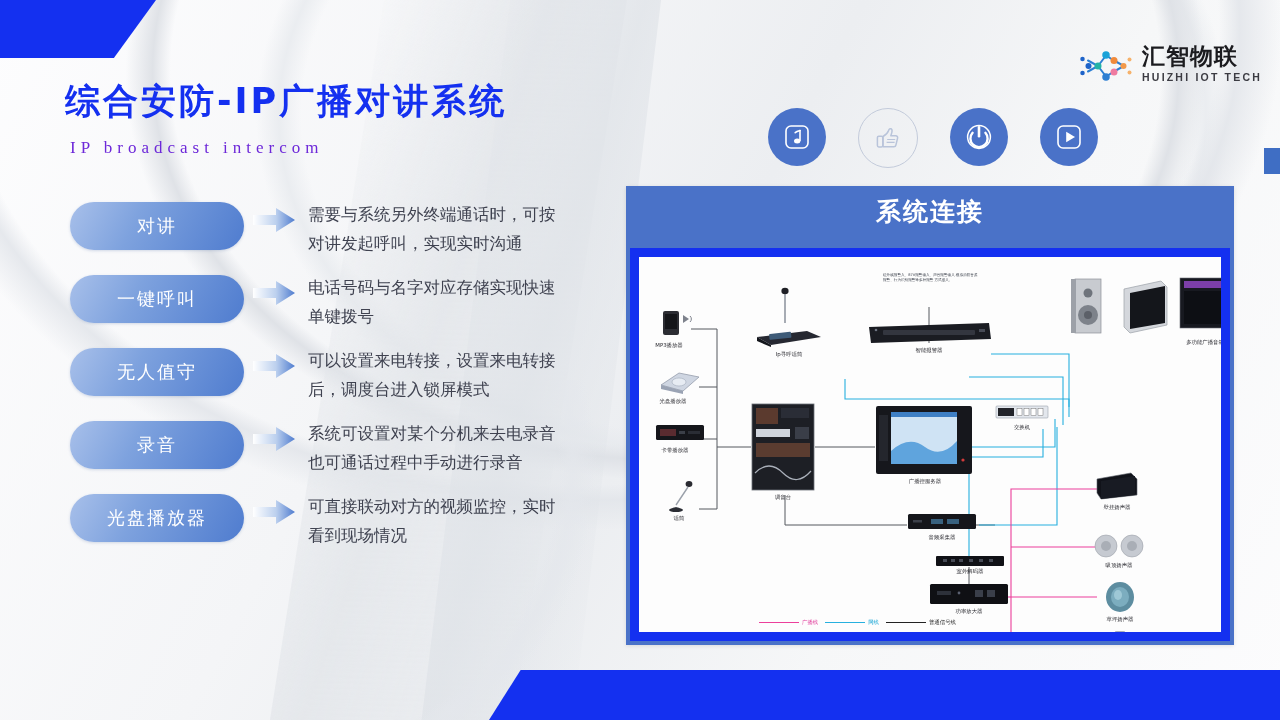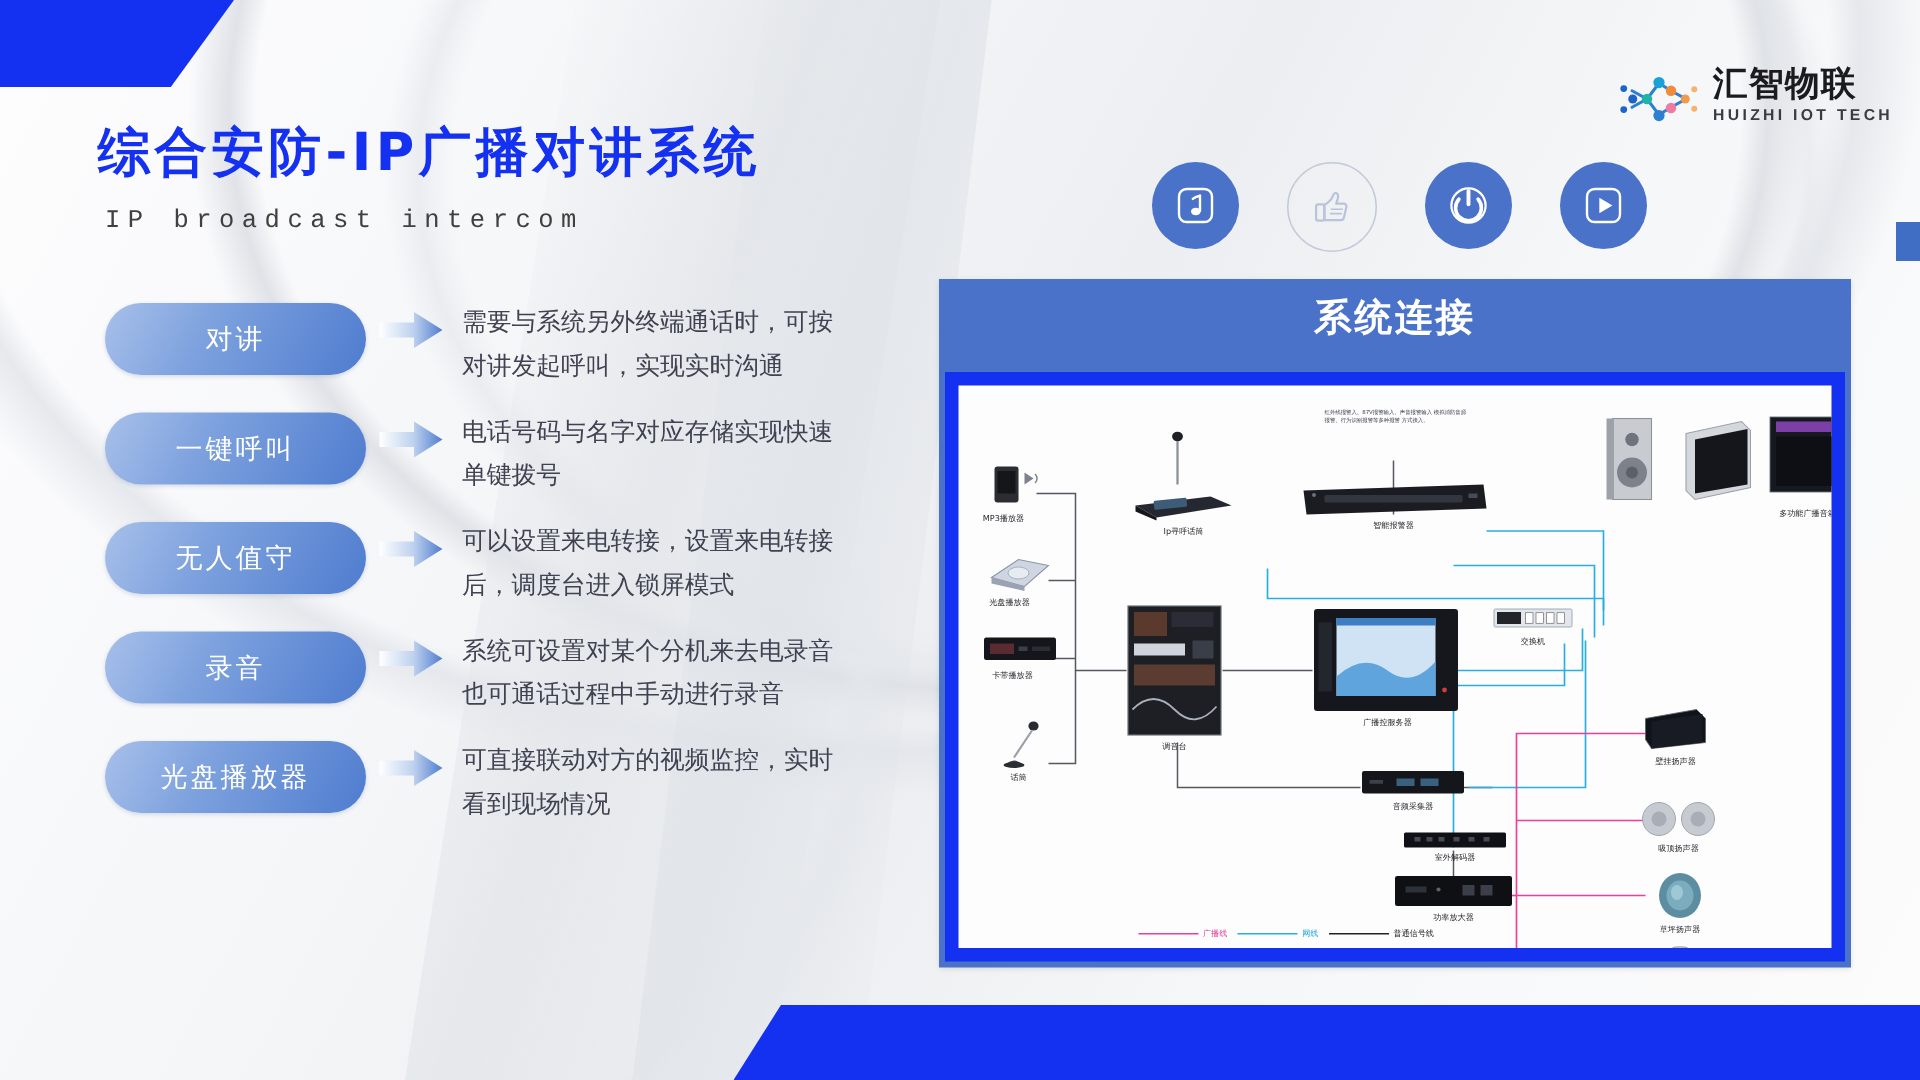--- a/index.html
+++ b/index.html
@@ -46,22 +46,22 @@
   
   .logo{position:absolute;right:18px;top:14px;display:flex;align-items:flex-end;gap:8px;margin-top:31px;}
   .logo-mark{width:56px;height:34px;flex:none;}
   .logo-text{display:flex;flex-direction:column;line-height:1;}
   .logo-cn{font-size:23px;font-weight:700;color:#1b1b1f;letter-spacing:1px;
     font-family:"DejaVu Sans","Liberation Sans",sans-serif;}
   .logo-en{font-size:10.5px;font-weight:700;color:#3b3b42;letter-spacing:2.2px;margin-top:4px;}
 
   .title{position:absolute;left:65px;top:78px;font-size:35px;font-weight:700;color:#1430f0;
     letter-spacing:3px;font-family:"DejaVu Sans","Liberation Sans",sans-serif;white-space:nowrap;}
-  .subtitle{position:absolute;left:70px;top:138px;font-size:17px;color:#404040;letter-spacing:5px;
-    font-family:Liberation Mono, monospace;white-space:nowrap;}
+  .subtitle{position:absolute;left:70px;top:138px;font-size:17px;color:#6d28d9;letter-spacing:5px;
+    font-family:Liberation Serif, serif;white-space:nowrap;}
 
   
   .icon-row{position:absolute;left:768px;top:108px;display:flex;gap:32px;}
   .circ{width:58px;height:58px;border-radius:50%;display:flex;align-items:center;justify-content:center;}
   .circ.fill{background:#4a72c8;}
   .circ.out{background:transparent;border:1px solid #c3cbdb;}
 
   
   .features{position:absolute;left:70px;top:199px;width:560px;}
   .frow{display:flex;align-items:flex-start;margin-bottom:9px;height:64px;}

